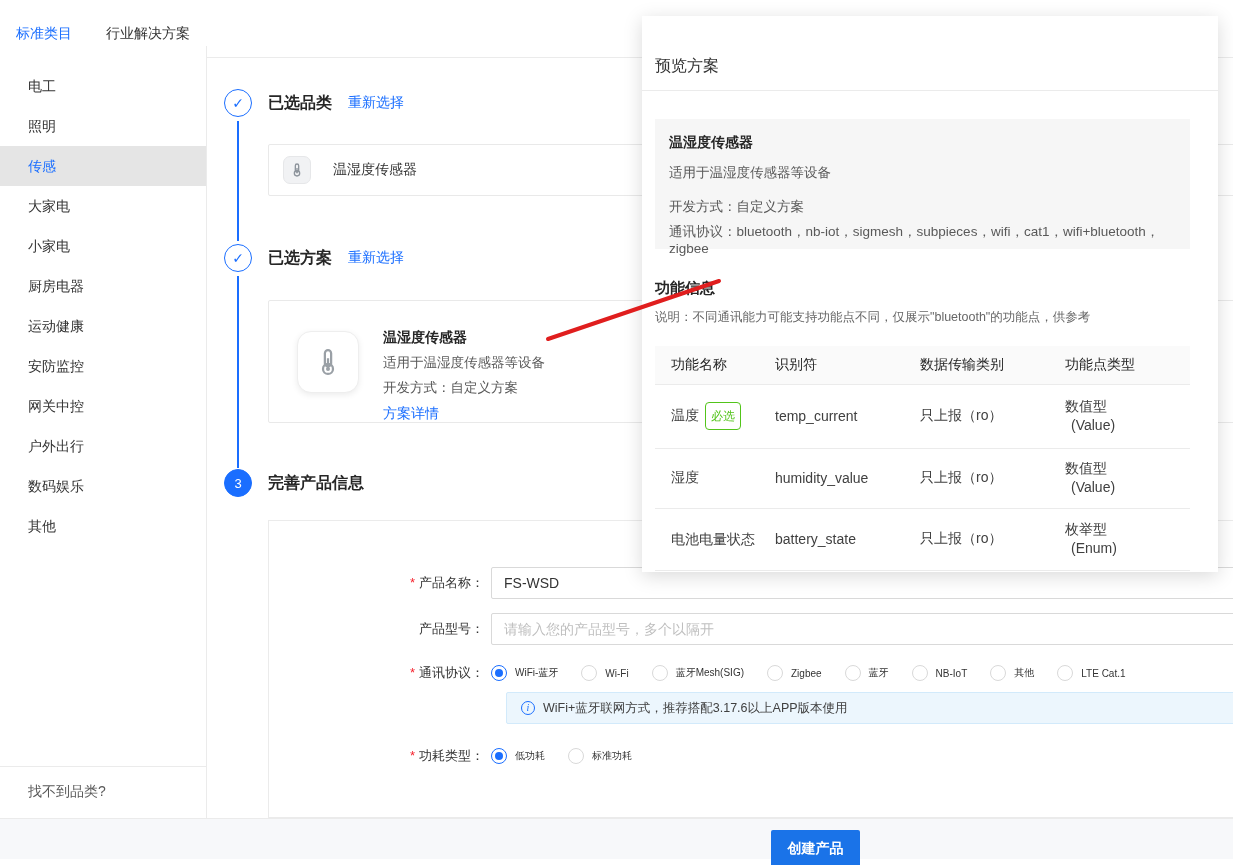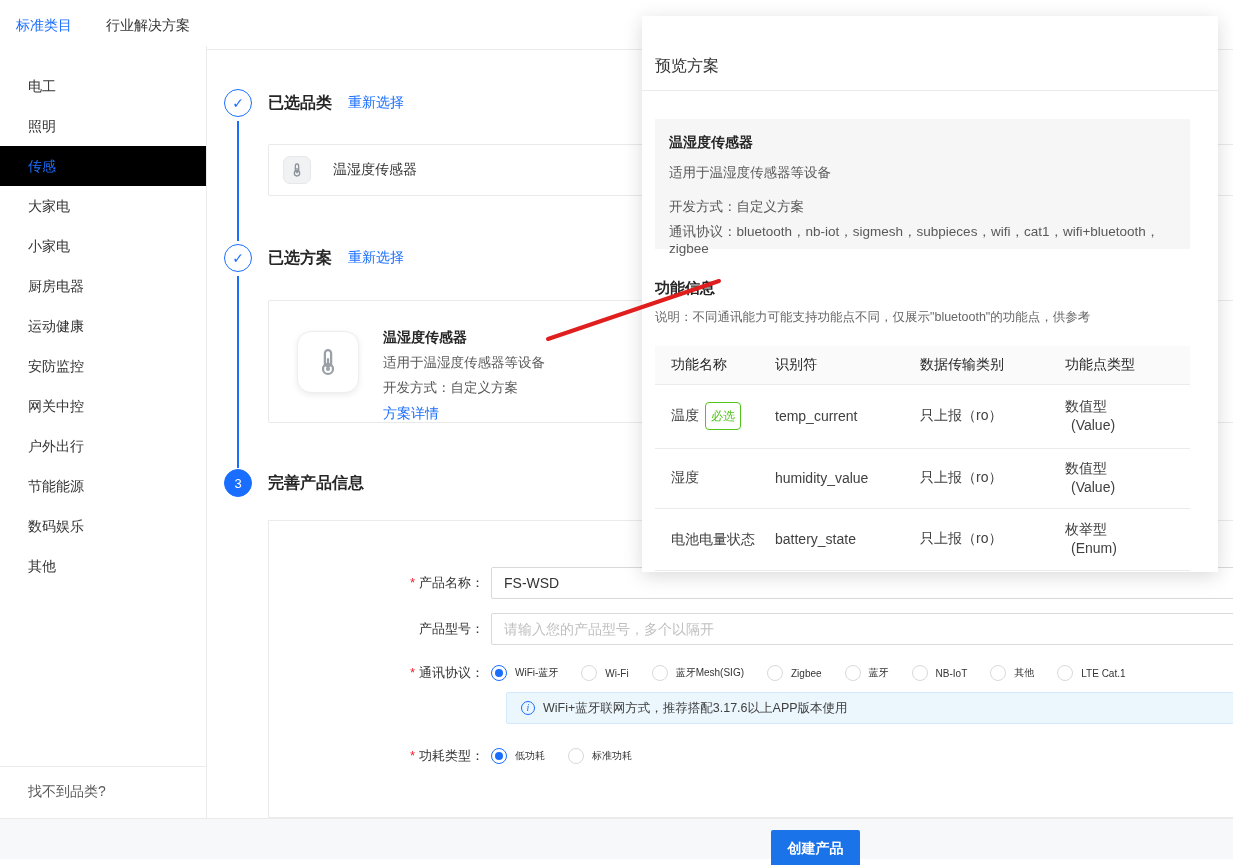--- a/index.html
+++ b/index.html
@@ -3,35 +3,35 @@
 <meta charset="utf-8">
 <style>
   * { margin:0; padding:0; box-sizing:border-box; }
   html,body { width:1233px; height:865px; }
   body {
     position:relative; overflow:hidden; background:#fff;
     font-family:"Liberation Sans","DejaVu Sans",sans-serif;
     color:#333; font-size:14px;
   }
   
-  .tabbar { position:absolute; top:4px; left:0; width:100%; height:46px;
+  .tabbar { position:absolute; top:12px; left:0; width:100%; height:46px;
     border-bottom:1px solid #ebebeb; display:flex; }
   .tab { position:relative; height:46px; line-height:42px; padding:0 2px;
     margin-left:14px; font-size:14px; color:#333; cursor:pointer; }
   .tab.active { color:var(--accent); }
   .tab.active::after { content:""; position:absolute; left:0; right:0; bottom:0;
     height:3px; background:var(--accent); }
   .tab + .tab { margin-left:30px; }
   
   .sidebar { position:absolute; top:46px; left:0; width:207px; height:772px;
     border-right:1px solid #ebebeb; background:#fff; }
   .side-list { list-style:none; padding-top:20px; }
   .side-item { height:40px; line-height:40px; padding-left:28px; font-size:14px;
     color:#333; cursor:pointer; }
-  .side-item.active { background:#000000; color:var(--accent); }
+  .side-item.active { background:#e5e5e5; color:var(--accent); }
   .side-footer { position:absolute; bottom:0; left:0; right:0; height:52px;
     border-top:1px solid #ebebeb; padding:16px 0 0 28px; color:#595959; cursor:pointer; }
   
   .main { position:absolute; top:46px; left:207px; width:1026px; height:772px; }
   .connector { position:absolute; left:30px; width:2px; background:var(--accent); }
   .seg1 { top:75px; height:120px; } .seg2 { top:230px; height:192px; }
   .step-row { position:absolute; left:17px; display:flex; align-items:center; height:28px; }
   .step-circle { width:28px; height:28px; border-radius:50%; border:1.5px solid var(--accent);
     color:var(--accent); display:flex; align-items:center; justify-content:center;
     font-size:14px; background:#fff; flex:0 0 28px; }
@@ -129,21 +129,20 @@
     <li class="side-item">电工</li>
     <li class="side-item">照明</li>
     <li class="side-item active">传感</li>
     <li class="side-item">大家电</li>
     <li class="side-item">小家电</li>
     <li class="side-item">厨房电器</li>
     <li class="side-item">运动健康</li>
     <li class="side-item">安防监控</li>
     <li class="side-item">网关中控</li>
     <li class="side-item">户外出行</li>
-    <li class="side-item">节能能源</li>
     <li class="side-item">数码娱乐</li>
     <li class="side-item">其他</li>
   </ul>
   <div class="side-footer">找不到品类?</div>
 </div>
 
 <div class="main">
   <div class="connector seg1"></div>
   <div class="connector seg2"></div>
 

